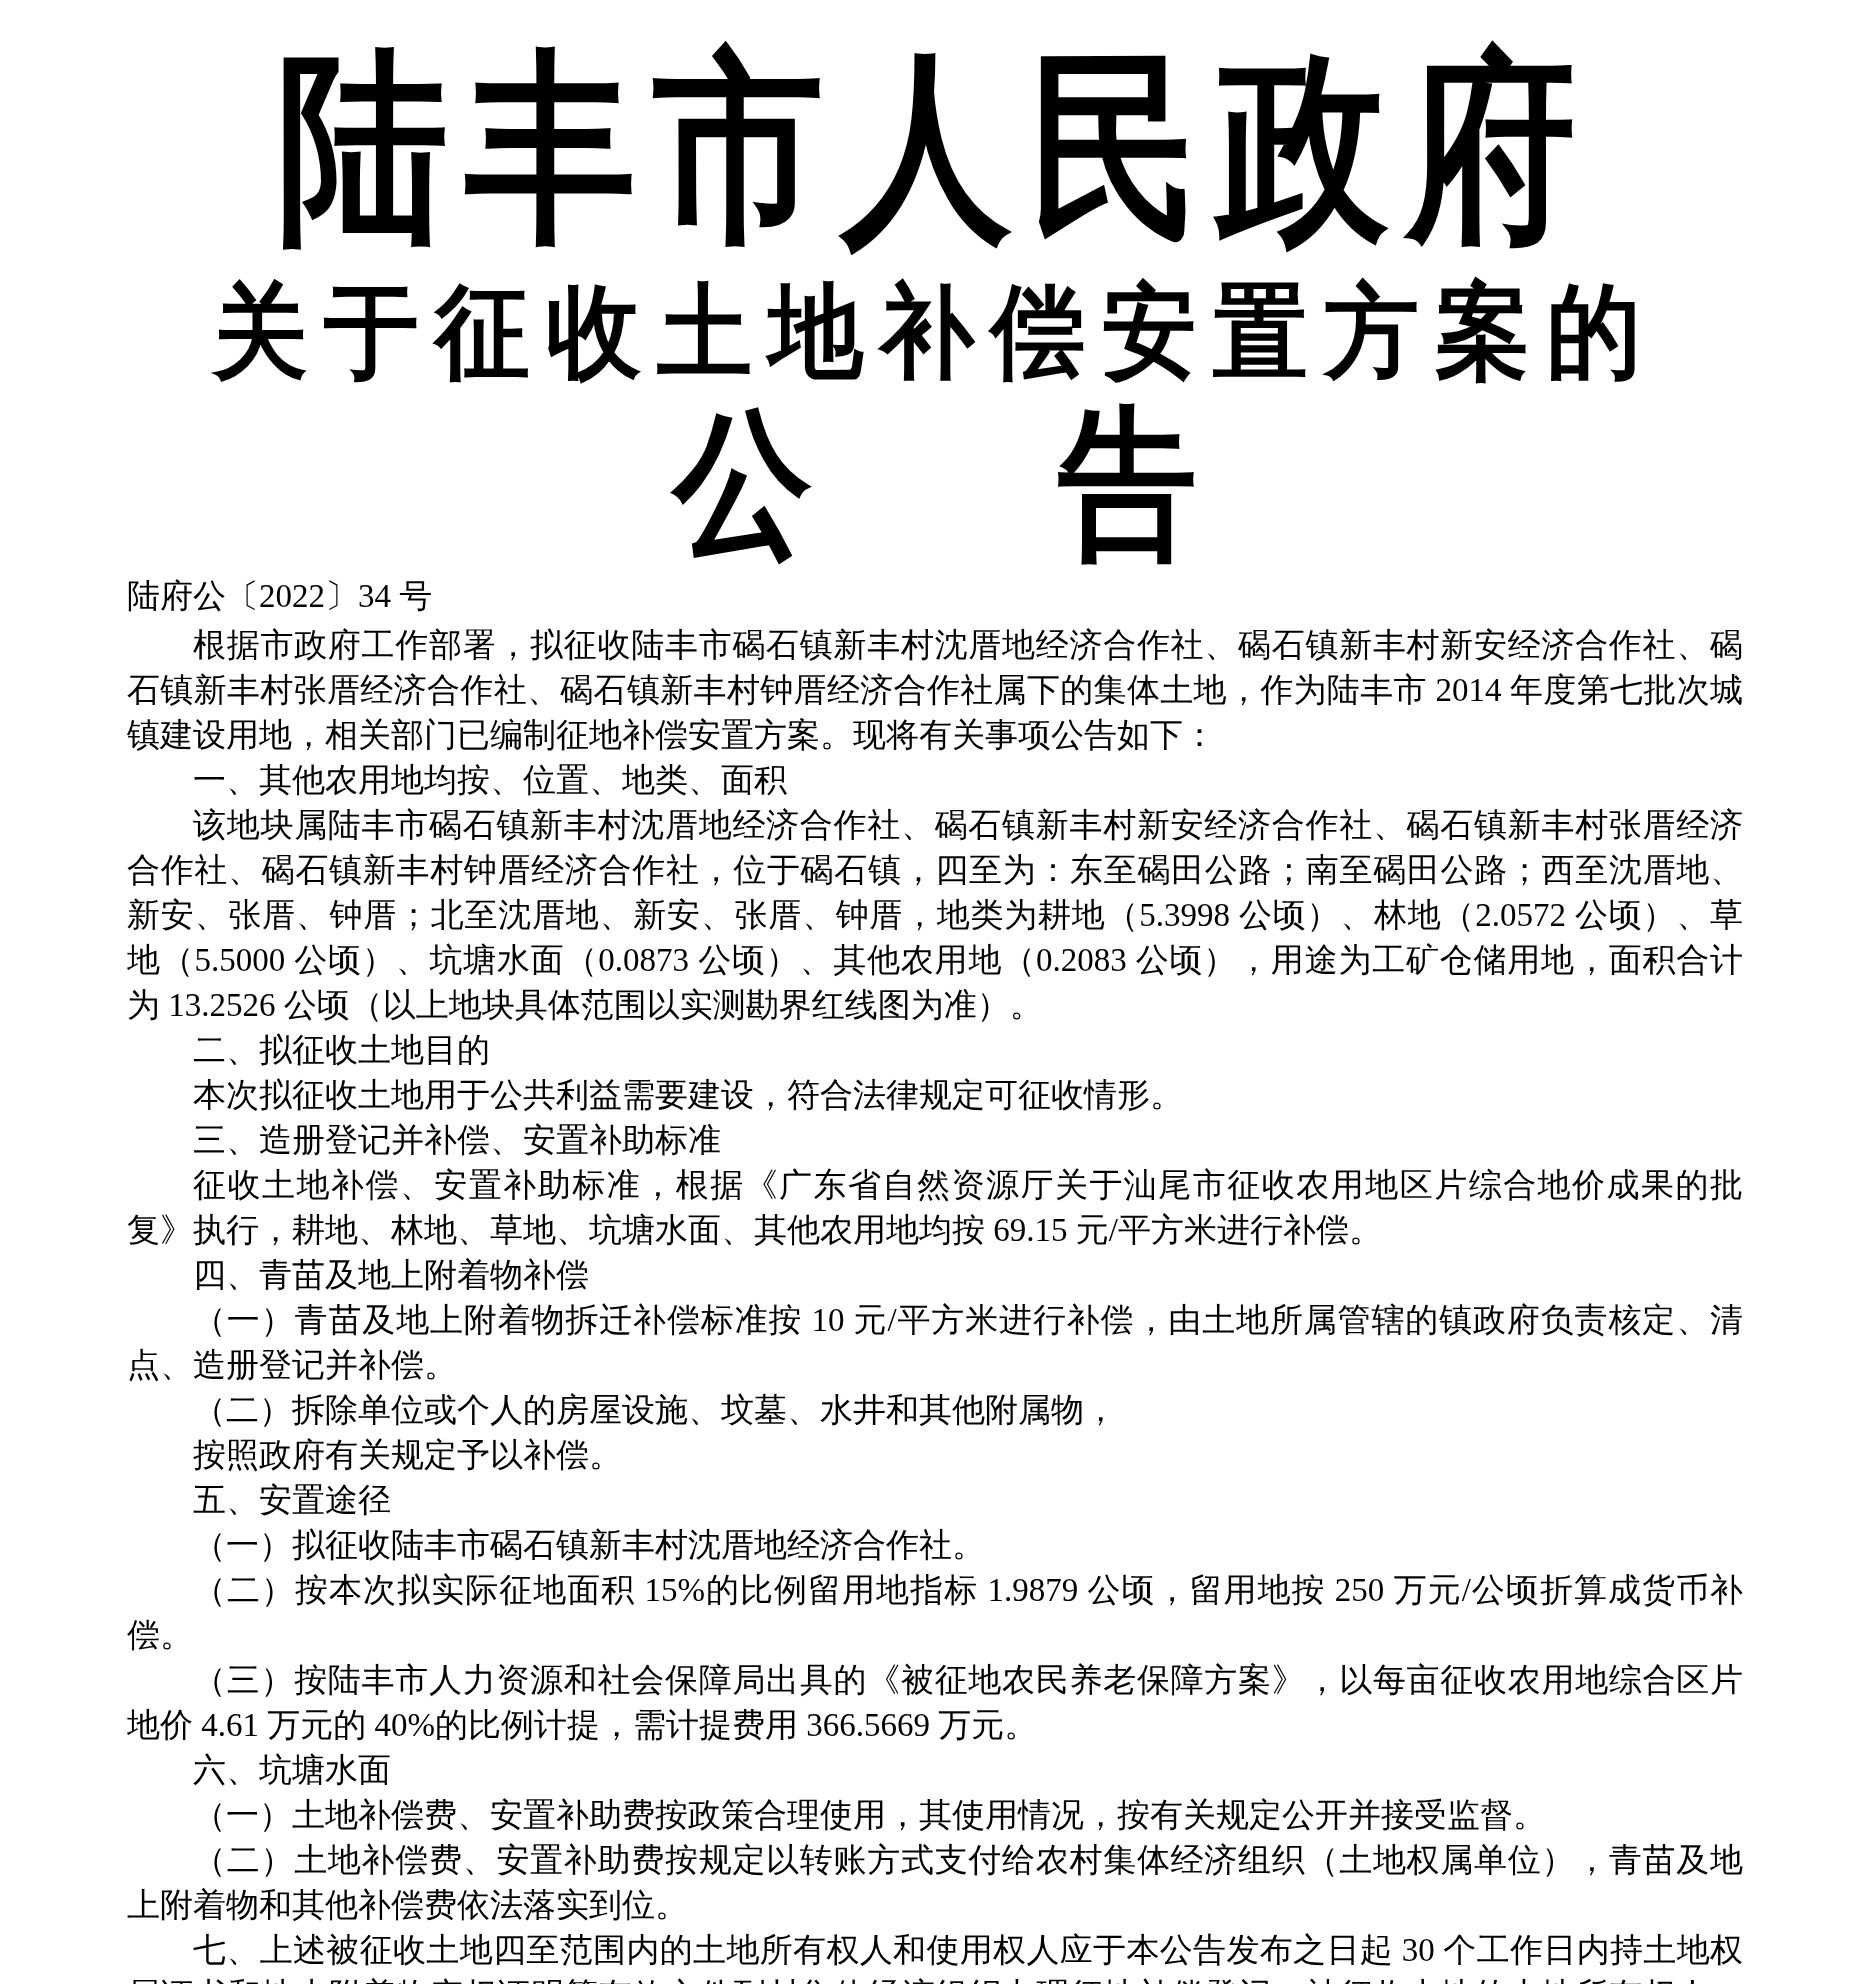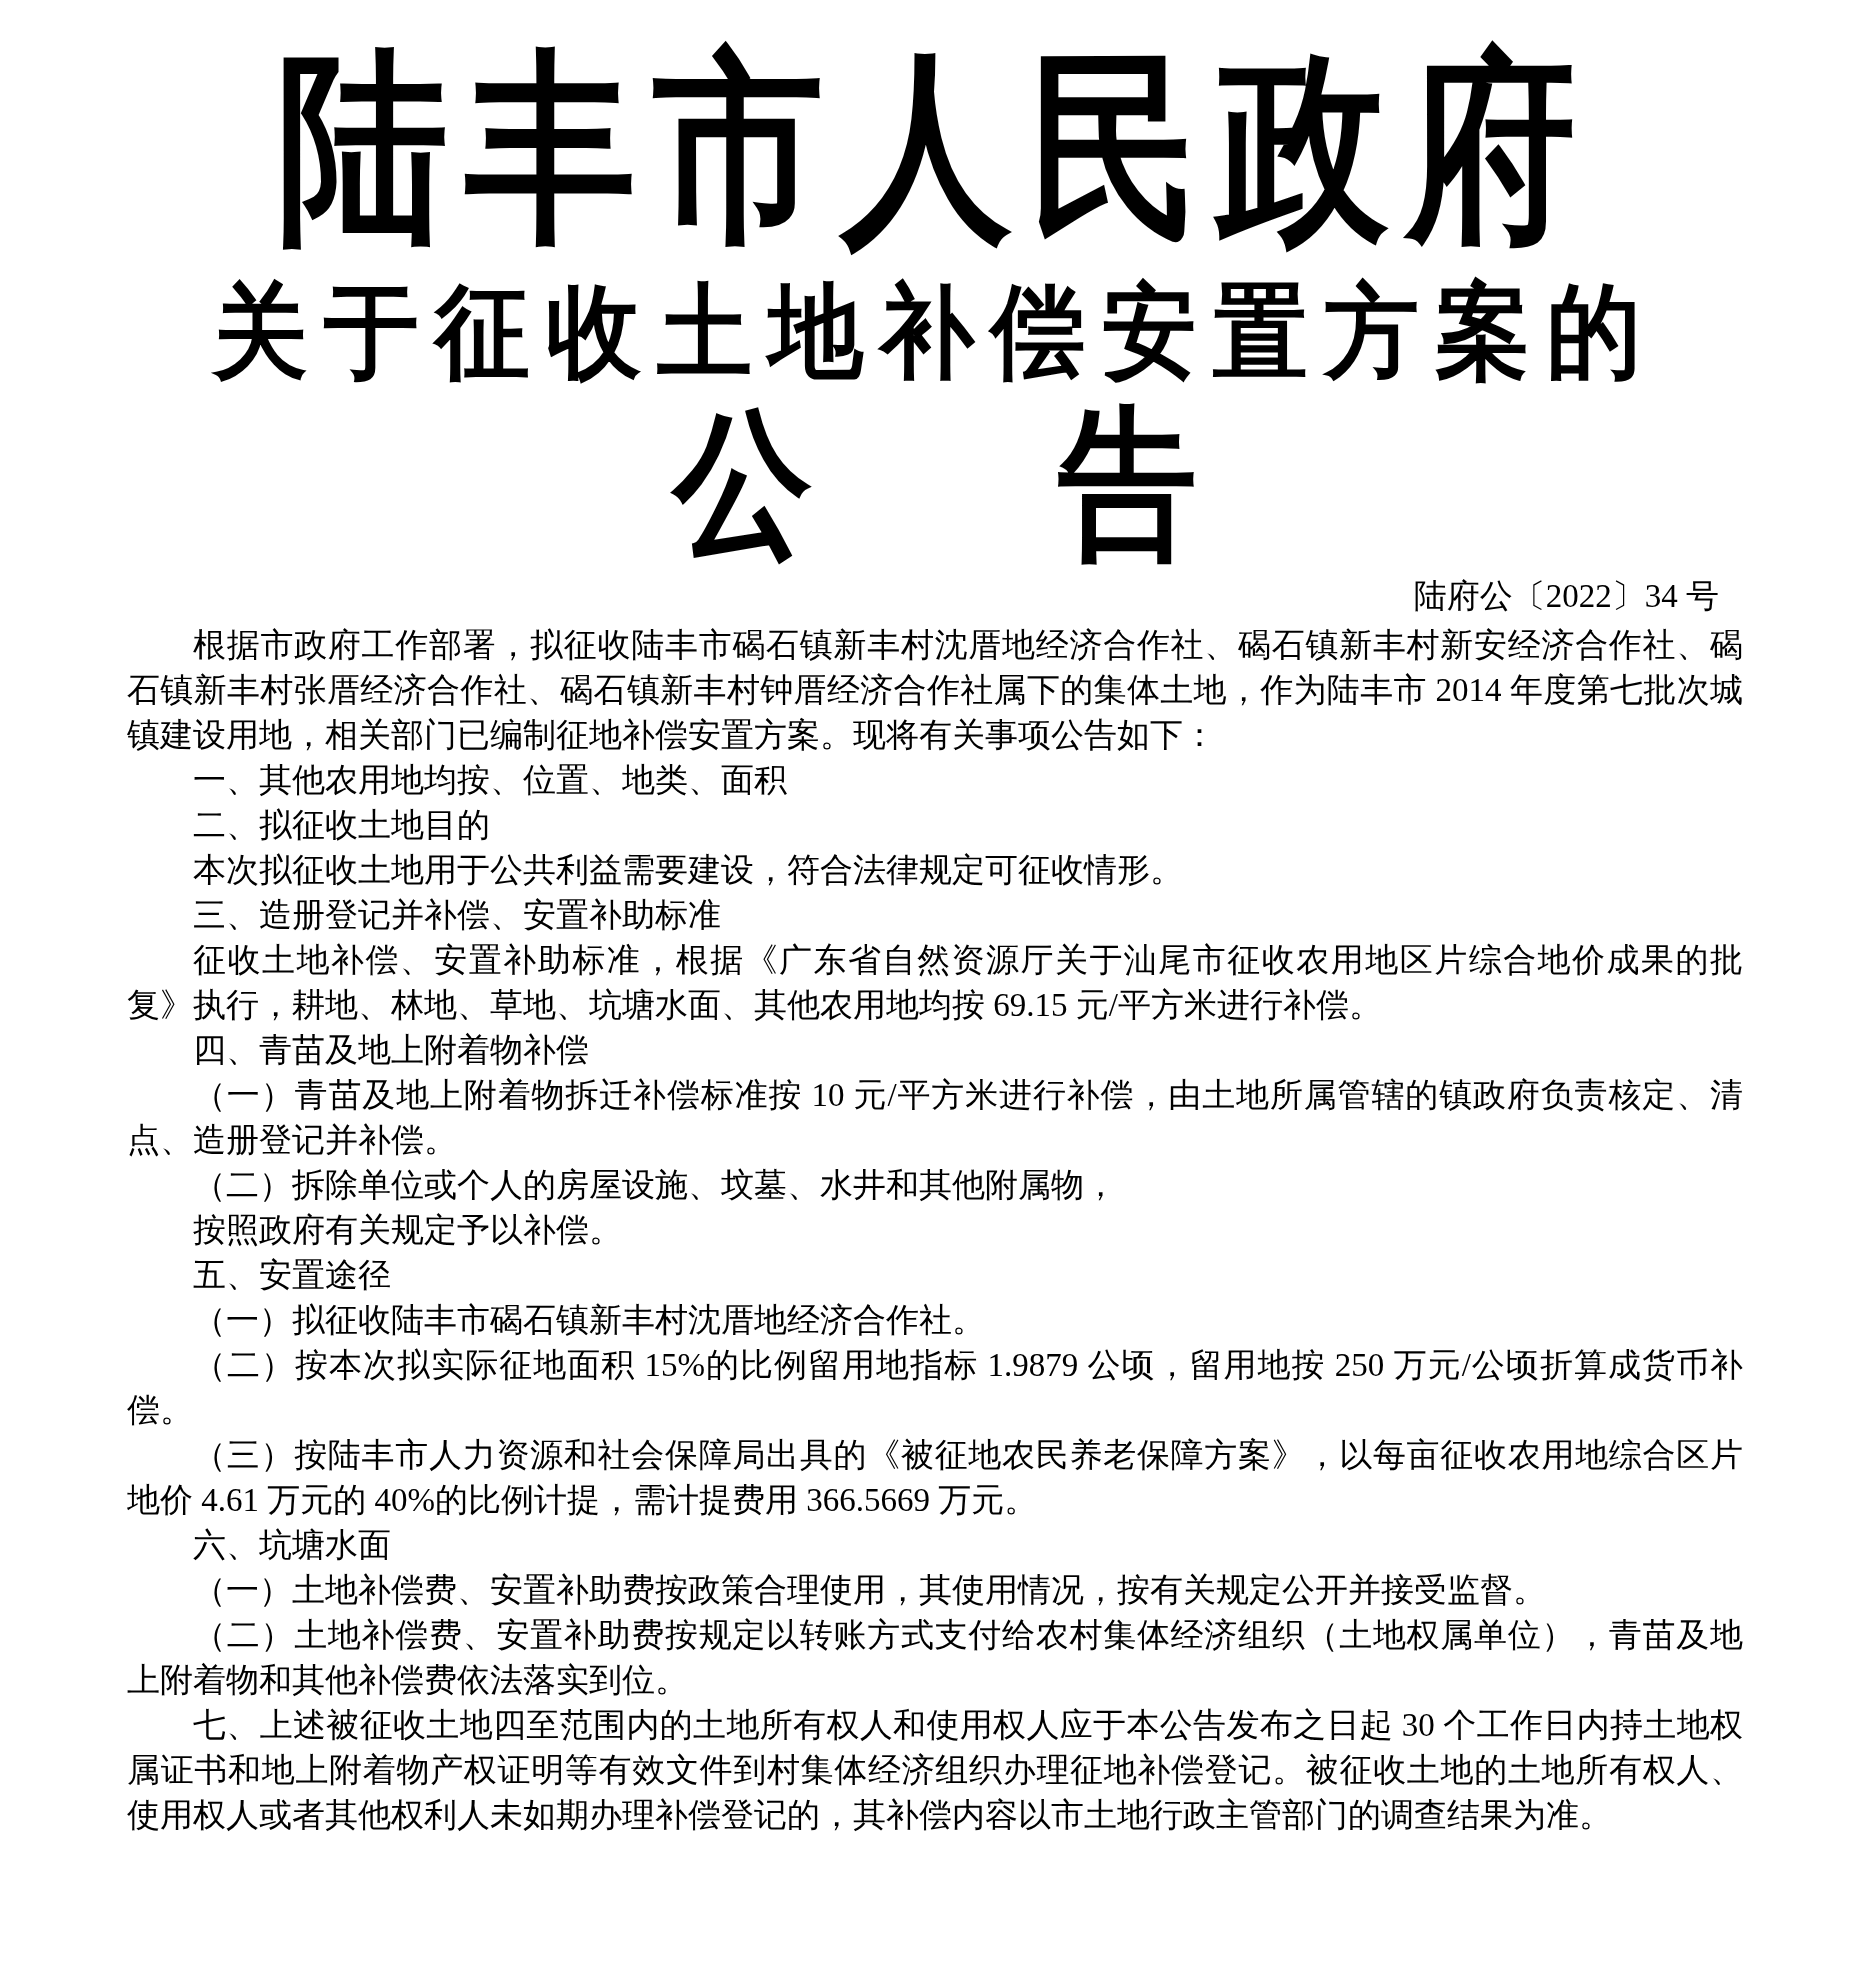--- a/index.html
+++ b/index.html
@@ -48,21 +48,20 @@
     justify-content: center;
     gap: 246px;
     font-size: 139px;
     line-height: 159px;
     font-weight: bold;
     transform: scaleY(1.15);
     transform-origin: center center;
   }
   .doc-number {
     margin-top: 10px;
-    text-align: right;
     font-size: 33px;
     line-height: 42px;
     padding-right: 24px;
   }
 
   
   .doc-body {
     margin-top: 6px;
   }
   .doc-body p {
@@ -86,20 +85,21 @@
   <div class="doc-type">
     <span>公</span>
     <span>告</span>
   </div>
 
   <div class="doc-number">陆府公〔2022〕34 号</div>
 
   <section class="doc-body">
     <p>根据市政府工作部署，拟征收陆丰市碣石镇新丰村沈厝地经济合作社、碣石镇新丰村新安经济合作社、碣石镇新丰村张厝经济合作社、碣石镇新丰村钟厝经济合作社属下的集体土地，作为陆丰市 2014 年度第七批次城镇建设用地，相关部门已编制征地补偿安置方案。现将有关事项公告如下：</p>
     <p class="heading">一、其他农用地均按、位置、地类、面积</p>
+    <p>该地块属陆丰市碣石镇新丰村沈厝地经济合作社、碣石镇新丰村新安经济合作社、碣石镇新丰村张厝经济合作社、碣石镇新丰村钟厝经济合作社，位于碣石镇，四至为：东至碣田公路；南至碣田公路；西至沈厝地、新安、张厝、钟厝；北至沈厝地、新安、张厝、钟厝，地类为耕地（5.3998 公顷）、林地（2.0572 公顷）、草地（5.5000 公顷）、坑塘水面（0.0873 公顷）、其他农用地（0.2083 公顷），用途为工矿仓储用地，面积合计为 13.2526 公顷（以上地块具体范围以实测勘界红线图为准）。</p>
     <p class="heading">二、拟征收土地目的</p>
     <p>本次拟征收土地用于公共利益需要建设，符合法律规定可征收情形。</p>
     <p class="heading">三、造册登记并补偿、安置补助标准</p>
     <p>征收土地补偿、安置补助标准，根据《广东省自然资源厅关于汕尾市征收农用地区片综合地价成果的批复》执行，耕地、林地、草地、坑塘水面、其他农用地均按 69.15 元/平方米进行补偿。</p>
     <p class="heading">四、青苗及地上附着物补偿</p>
     <p>（一）青苗及地上附着物拆迁补偿标准按 10 元/平方米进行补偿，由土地所属管辖的镇政府负责核定、清点、造册登记并补偿。</p>
     <p>（二）拆除单位或个人的房屋设施、坟墓、水井和其他附属物，</p>
     <p>按照政府有关规定予以补偿。</p>
     <p class="heading">五、安置途径</p>
     <p>（一）拟征收陆丰市碣石镇新丰村沈厝地经济合作社。</p>

